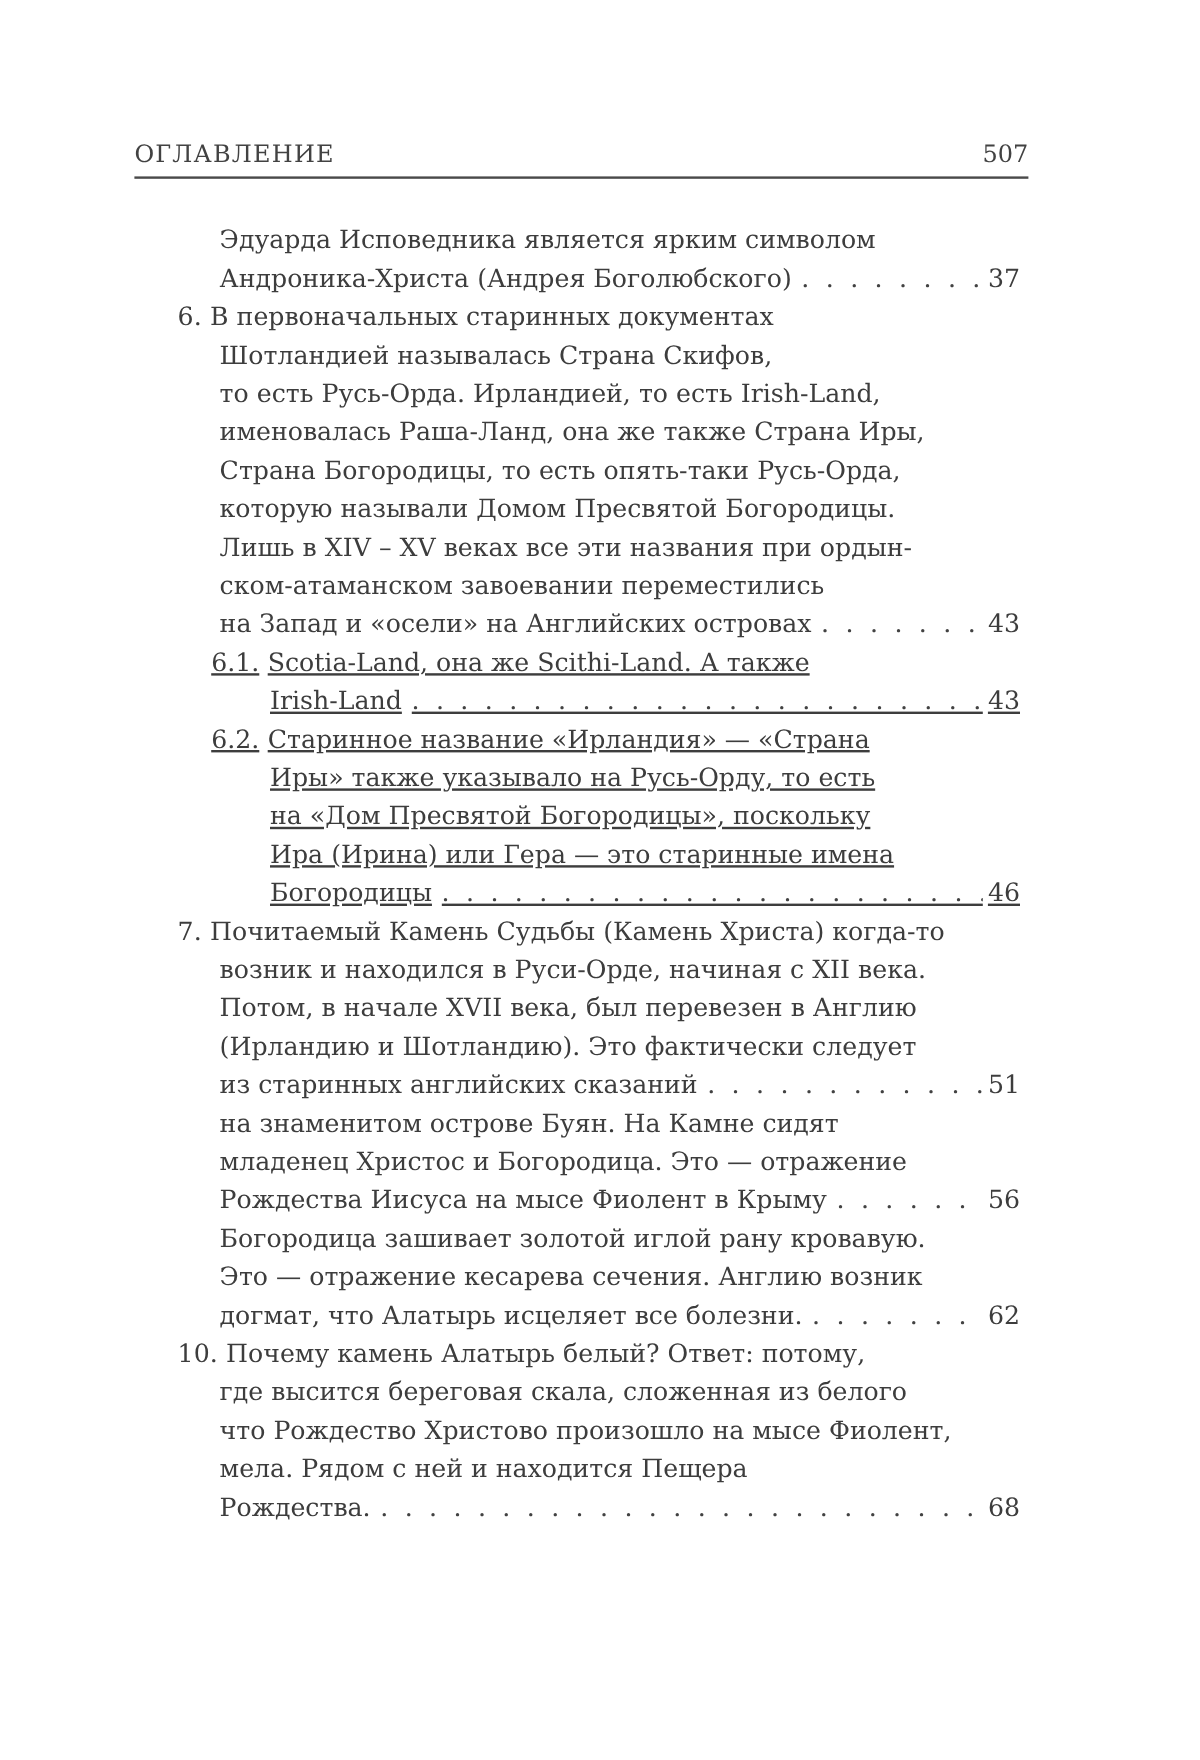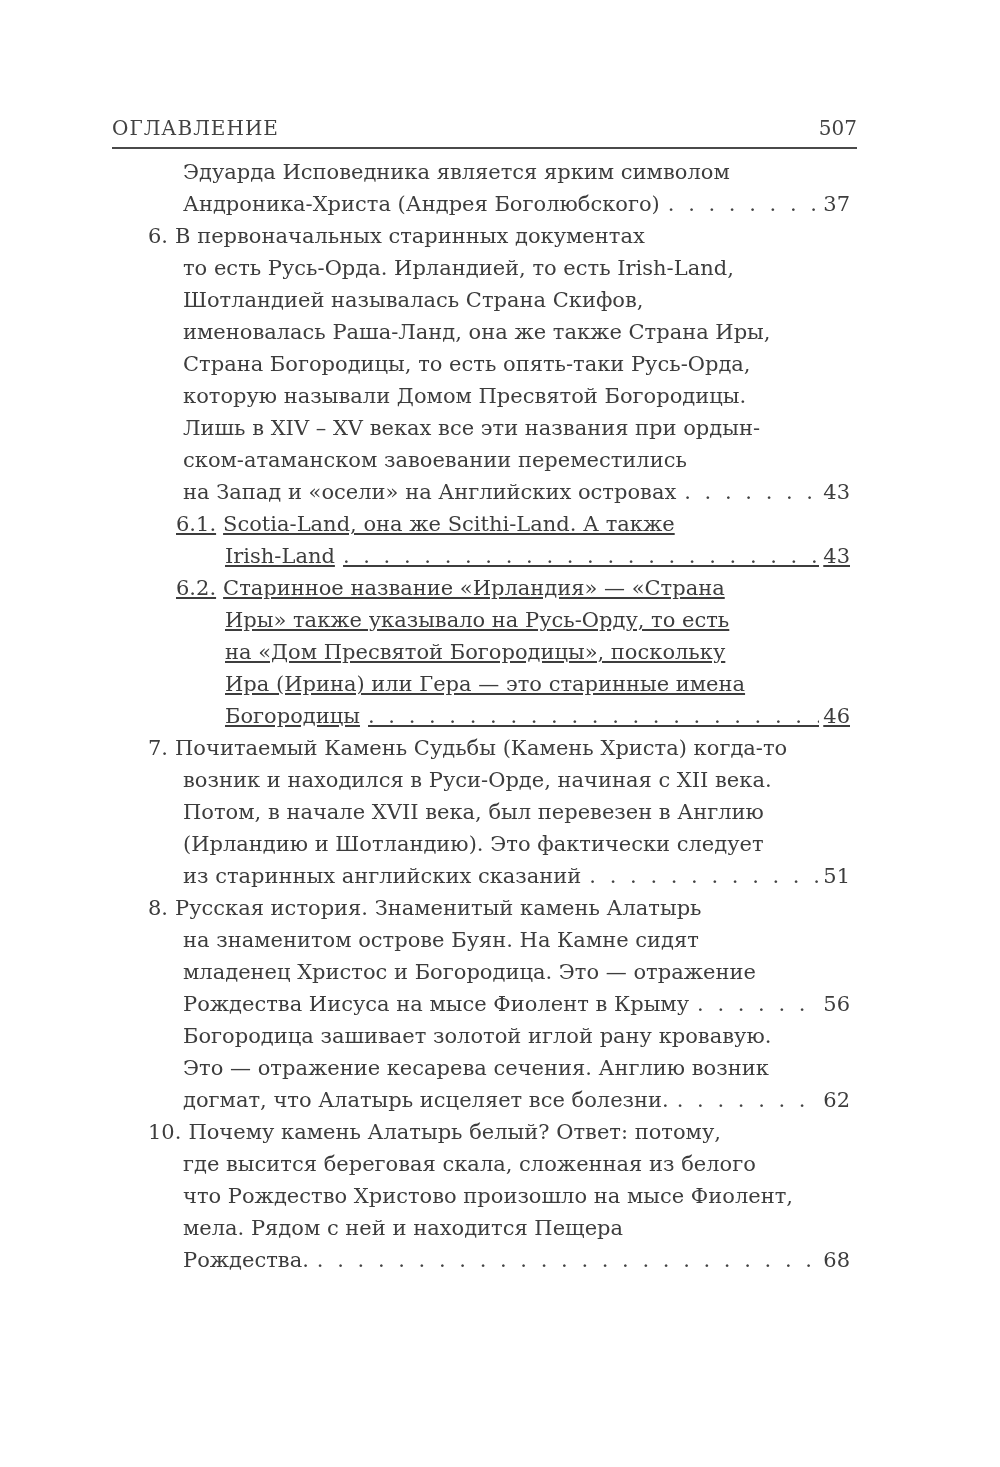--- a/index.html
+++ b/index.html
@@ -29,21 +29,21 @@
     font-size: 20px;
     letter-spacing: 1px;
     color: #424242;
   }
   .running-head .folio {
     letter-spacing: 0;
   }
   .toc {
     position: absolute;
     left: 148px;
-    top: 156px;
+    top: 184px;
     width: 702px;
     font-size: 21px;
     line-height: 32px;
   }
   .entry { margin: 0; }
   .entry.l0 { padding-left: 35px; }
   .entry.l1 { padding-left: 77px; text-decoration: underline; }
   .entry .line { white-space: nowrap; }
   .entry.l0 .line.first { text-indent: -35px; }
   .entry.l1 .line.first { text-indent: -49px; }
@@ -83,22 +83,22 @@
       <div class="entry l0">
         <div class="line"><span class="txt">Эдуарда Исповедника является ярким символом</span></div>
         <div class="line last">
           <span class="txt">Андроника-Христа (Андрея Боголюбского)</span>
           <span class="leader"></span>
           <span class="pg">37</span>
         </div>
       </div>
       <div class="entry l0">
         <div class="line first"><span class="num">6.</span><span class="txt">В первоначальных старинных документах</span></div>
+        <div class="line"><span class="txt">Шотландией называлась Страна Скифов,</span></div>
         <div class="line"><span class="txt">то есть Русь-Орда. Ирландией, то есть Irish-Land,</span></div>
-        <div class="line"><span class="txt">Шотландией называлась Страна Скифов,</span></div>
         <div class="line"><span class="txt">именовалась Раша-Ланд, она же также Страна Иры,</span></div>
         <div class="line"><span class="txt">Страна Богородицы, то есть опять-таки Русь-Орда,</span></div>
         <div class="line"><span class="txt">которую называли Домом Пресвятой Богородицы.</span></div>
         <div class="line"><span class="txt">Лишь в XIV – XV веках все эти названия при ордын-</span></div>
         <div class="line"><span class="txt">ском-атаманском завоевании переместились</span></div>
         <div class="line last">
           <span class="txt">на Запад и «осели» на Английских островах</span>
           <span class="leader"></span>
           <span class="pg">43</span>
         </div>
@@ -127,21 +127,20 @@
         <div class="line"><span class="txt">возник и находился в Руси-Орде, начиная с XII века.</span></div>
         <div class="line"><span class="txt">Потом, в начале XVII века, был перевезен в Англию</span></div>
         <div class="line"><span class="txt">(Ирландию и Шотландию). Это фактически следует</span></div>
         <div class="line last">
           <span class="txt">из старинных английских сказаний</span>
           <span class="leader"></span>
           <span class="pg">51</span>
         </div>
       </div>
       <div class="entry l0">
-        <div class="line first"><span class="num">8.</span><span class="txt">Русская история. Знаменитый камень Алатырь</span></div>
         <div class="line"><span class="txt">на знаменитом острове Буян. На Камне сидят</span></div>
         <div class="line"><span class="txt">младенец Христос и Богородица. Это — отражение</span></div>
         <div class="line last">
           <span class="txt">Рождества Иисуса на мысе Фиолент в Крыму</span>
           <span class="leader"></span>
           <span class="pg">56</span>
         </div>
       </div>
       <div class="entry l0">
         <div class="line"><span class="txt">Богородица зашивает золотой иглой рану кровавую.</span></div>

